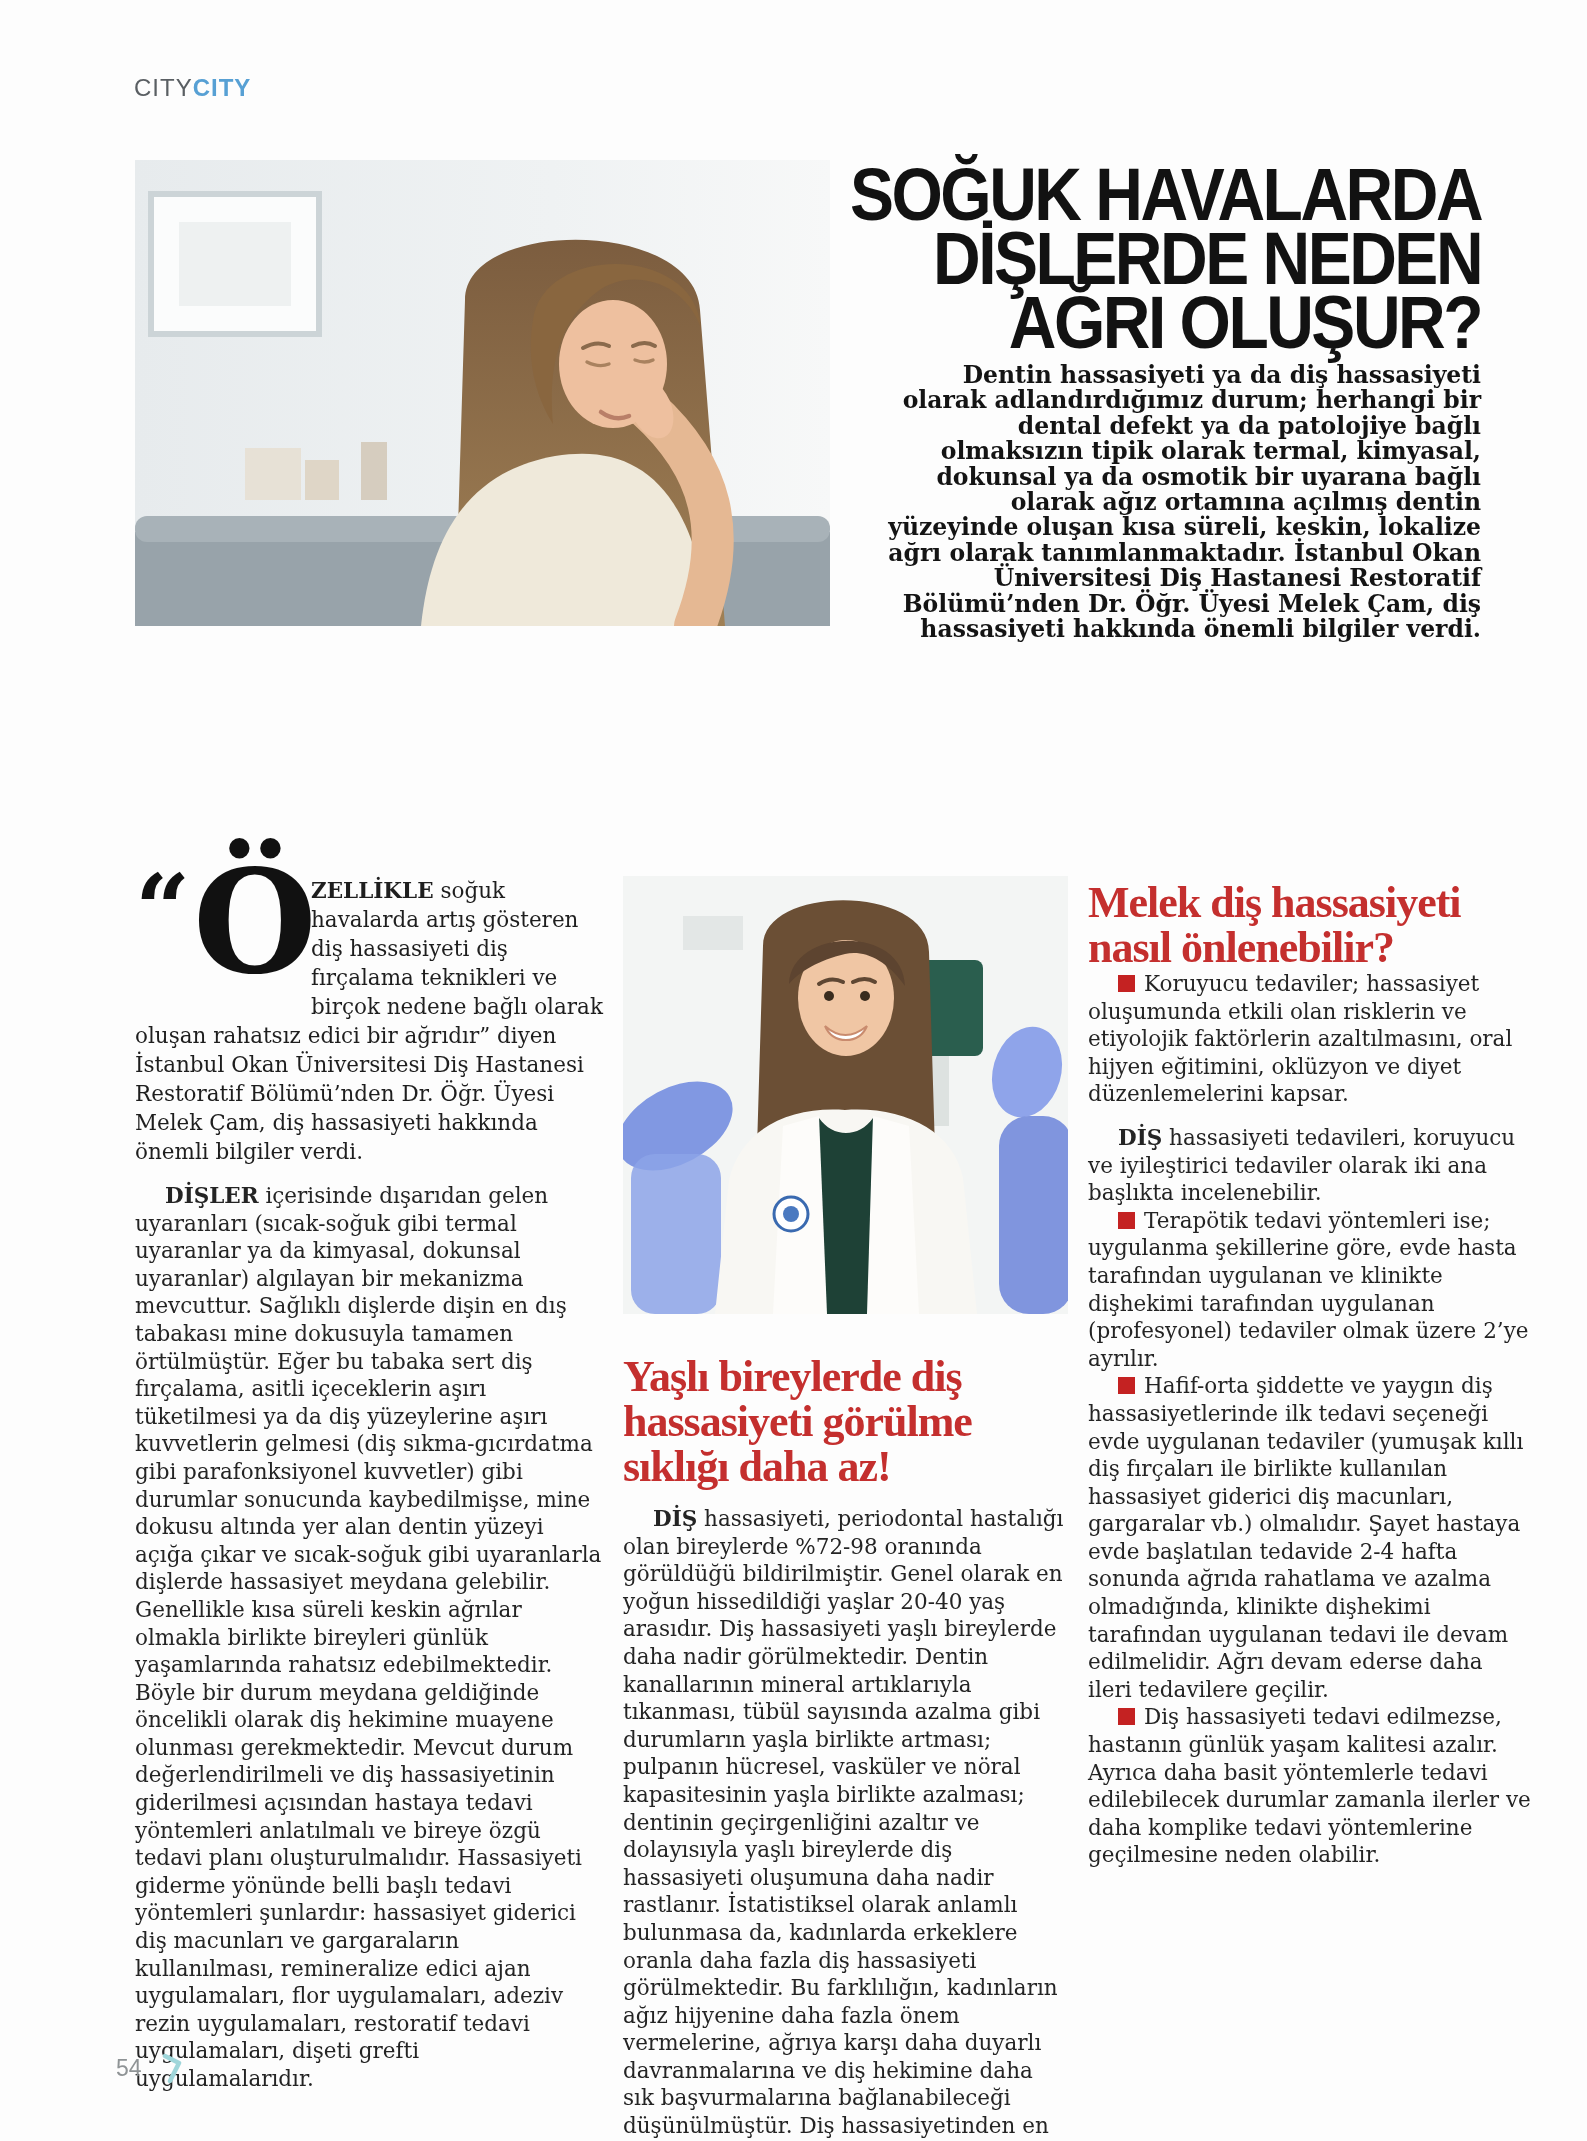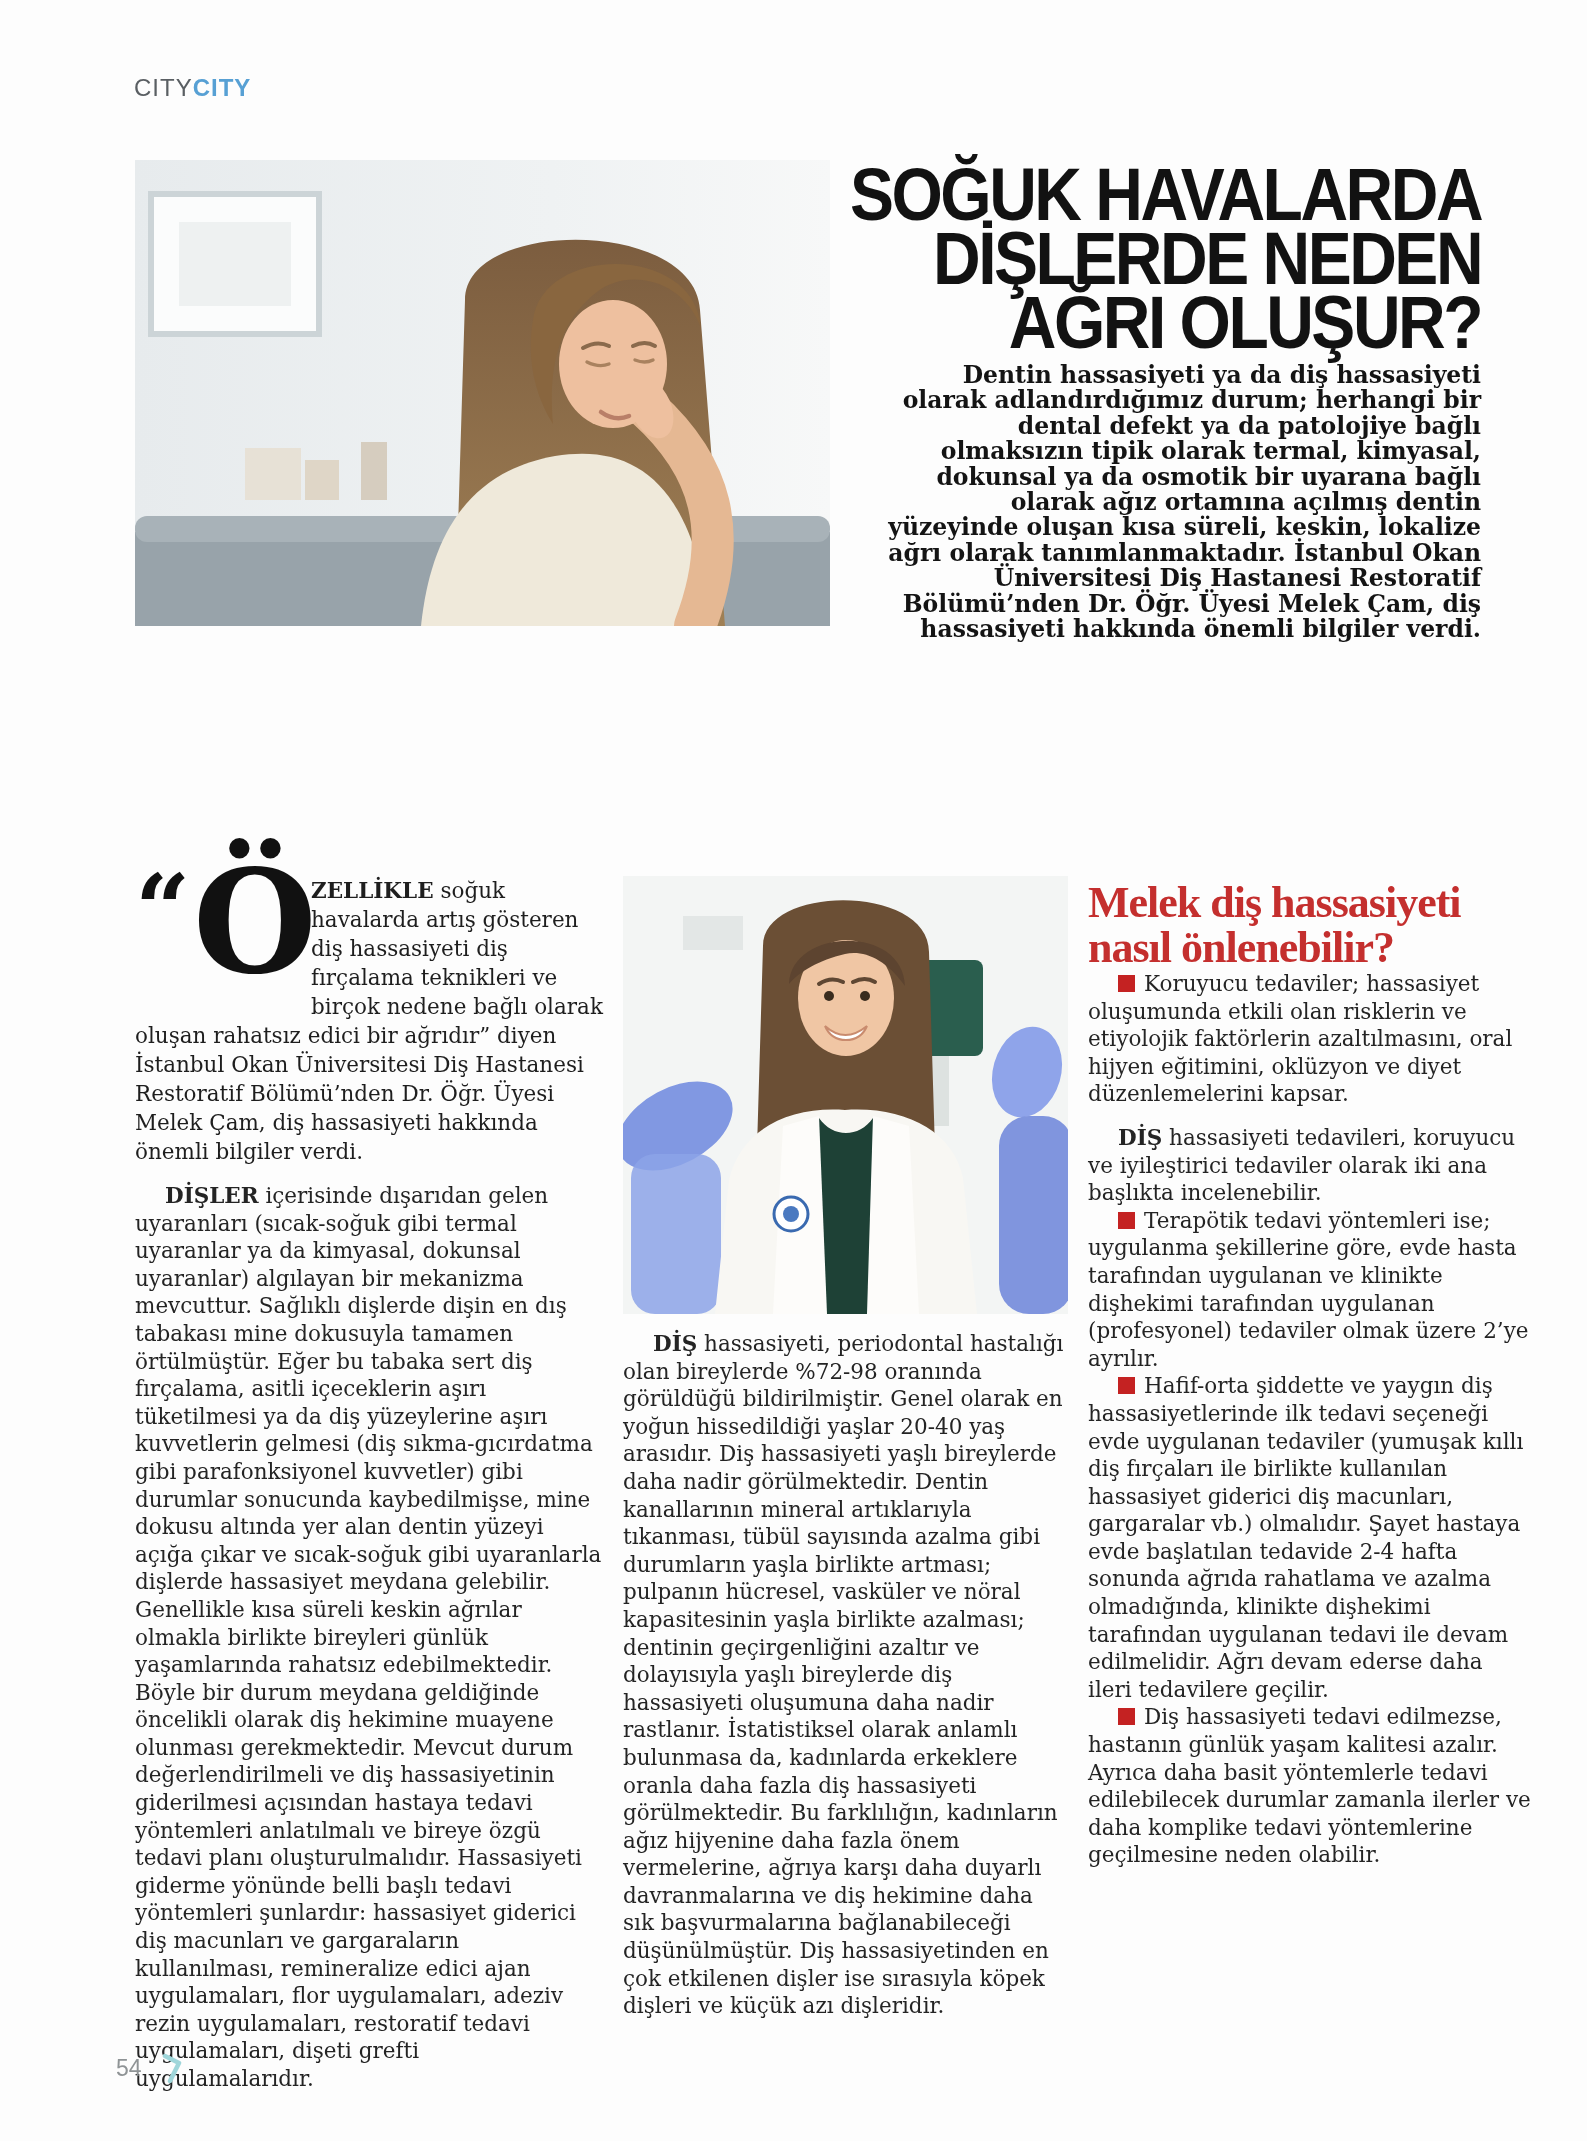--- a/index.html
+++ b/index.html
@@ -127,20 +127,21 @@
           <path d="M166,108 C168,52 280,48 282,110 C262,82 240,74 222,78 C196,84 176,96 166,108 Z" fill="#5d4430"></path>
           <path d="M196,108 q12,-8 24,-2" stroke="#5f4733" stroke-width="4" fill="none" stroke-linecap="round"></path>
           <path d="M230,106 q12,-6 22,0" stroke="#5f4733" stroke-width="4" fill="none" stroke-linecap="round"></path>
           <circle cx="206" cy="120" r="5" fill="#3a2c1e"></circle>
           <circle cx="242" cy="120" r="5" fill="#3a2c1e"></circle>
           <path d="M202,150 q20,18 42,0 q-6,14 -21,14 q-15,0 -21,-14 Z" fill="#ffffff" stroke="#c98b6e" stroke-width="2"></path>
           <circle cx="168" cy="338" r="17" fill="#ffffff" stroke="#3a6ab0" stroke-width="3"></circle>
           <circle cx="168" cy="338" r="8" fill="#4a79c0"></circle>
         </svg>
       </div>
+      <div class="col-heading mt-mid">Yaşlı bireylerde diş hassasiyeti görülme sıklığı daha az!</div>
       <p class="body"><b>DİŞ</b><span> hassasiyeti, periodontal hastalığı olan bireylerde %72-98 oranında görüldüğü bildirilmiştir. Genel olarak en yoğun hissedildiği yaşlar 20-40 yaş arasıdır. Diş hassasiyeti yaşlı bireylerde daha nadir görülmektedir. Dentin kanallarının mineral artıklarıyla tıkanması, tübül sayısında azalma gibi durumların yaşla birlikte artması; pulpanın hücresel, vasküler ve nöral kapasitesinin yaşla birlikte azalması; dentinin geçirgenliğini azaltır ve dolayısıyla yaşlı bireylerde diş hassasiyeti oluşumuna daha nadir rastlanır. İstatistiksel olarak anlamlı bulunmasa da, kadınlarda erkeklere oranla daha fazla diş hassasiyeti görülmektedir. Bu farklılığın, kadınların ağız hijyenine daha fazla önem vermelerine, ağrıya karşı daha duyarlı davranmalarına ve diş hekimine daha sık başvurmalarına bağlanabileceği düşünülmüştür. Diş hassasiyetinden en çok etkilenen dişler ise sırasıyla köpek dişleri ve küçük azı dişleridir.</span></p>
     </div>
 
     <div>
       <div class="col-heading mt-right">Melek diş hassasiyeti nasıl önlenebilir?</div>
       <p class="body flow"><span class="sq"></span><span>Koruyucu tedaviler; hassasiyet oluşumunda etkili olan risklerin ve etiyolojik faktörlerin azaltılmasını, oral hijyen eğitimini, oklüzyon ve diyet düzenlemelerini kapsar.</span></p>
       <p class="body"><b>DİŞ</b><span> hassasiyeti tedavileri, koruyucu ve iyileştirici tedaviler olarak iki ana başlıkta incelenebilir.</span></p>
       <p class="body flow"><span class="sq"></span><span>Terapötik tedavi yöntemleri ise; uygulanma şekillerine göre, evde hasta tarafından uygulanan ve klinikte dişhekimi tarafından uygulanan (profesyonel) tedaviler olmak üzere 2’ye ayrılır.</span></p>
       <p class="body flow"><span class="sq"></span><span>Hafif-orta şiddette ve yaygın diş hassasiyetlerinde ilk tedavi seçeneği evde uygulanan tedaviler (yumuşak kıllı diş fırçaları ile birlikte kullanılan hassasiyet giderici diş macunları, gargaralar vb.) olmalıdır. Şayet hastaya evde başlatılan tedavide 2-4 hafta sonunda ağrıda rahatlama ve azalma olmadığında, klinikte dişhekimi tarafından uygulanan tedavi ile devam edilmelidir. Ağrı devam ederse daha ileri tedavilere geçilir.</span></p>
       <p class="body flow"><span class="sq"></span><span>Diş hassasiyeti tedavi edilmezse, hastanın günlük yaşam kalitesi azalır. Ayrıca daha basit yöntemlerle tedavi edilebilecek durumlar zamanla ilerler ve daha komplike tedavi yöntemlerine geçilmesine neden olabilir.</span></p>

